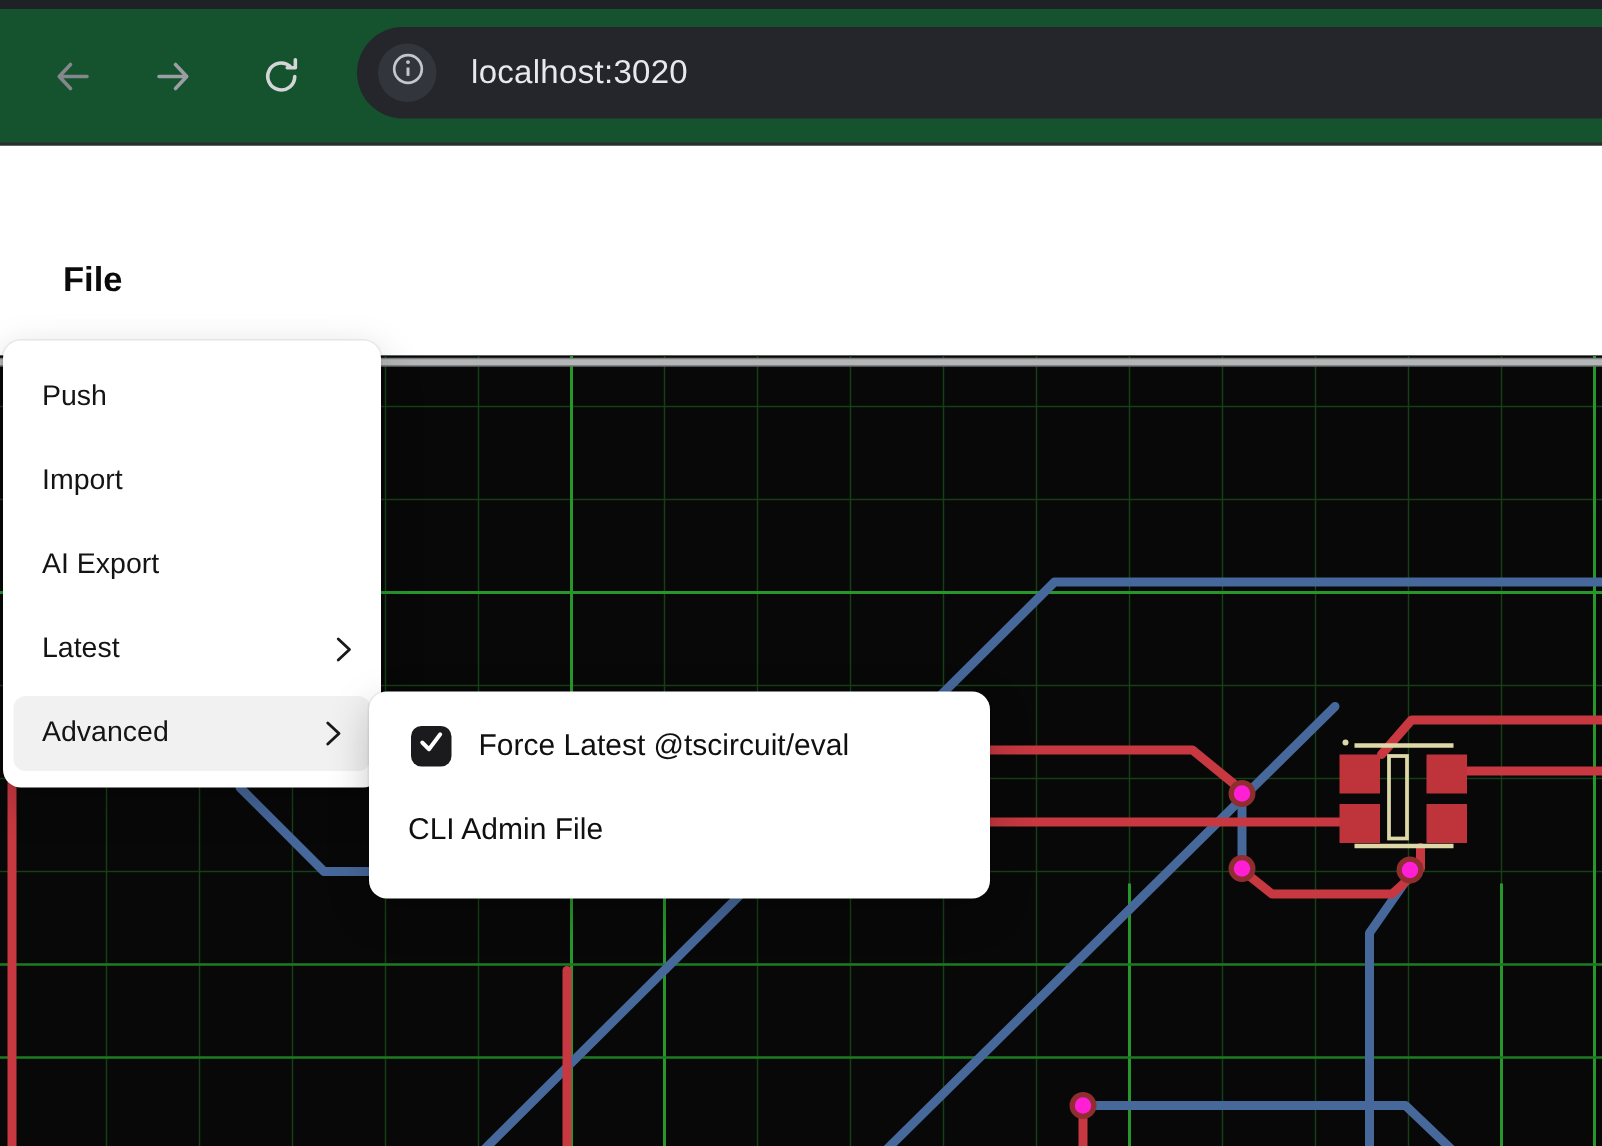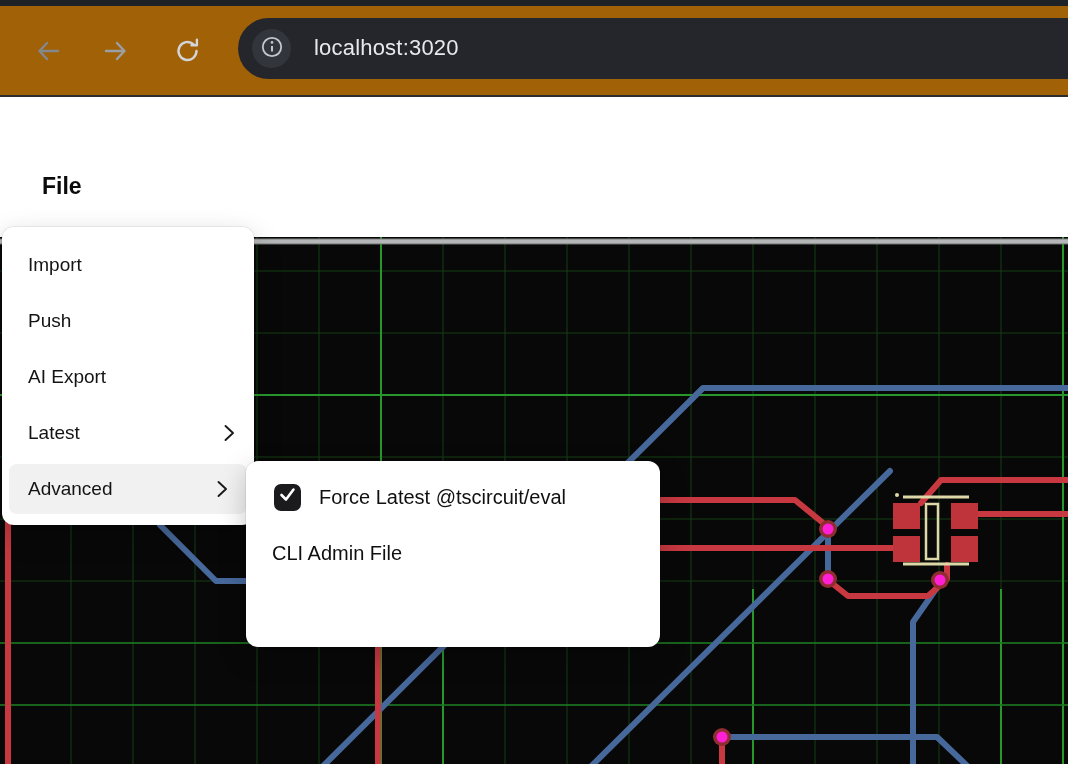--- a/index.html
+++ b/index.html
@@ -4,21 +4,21 @@
 <style>
   html,body{margin:0;padding:0;}
   body{
     width:1068px;height:764px;position:relative;overflow:hidden;
     font-family:"Liberation Sans","DejaVu Sans",sans-serif;
     background:#ffffff;
   }
   
   .chrome{
     position:absolute;left:0;top:0;width:1068px;height:97px;
-    background:#a16207;border-bottom:2px solid #2b2d31;box-sizing:border-box;
+    background:#14532d;border-bottom:2px solid #2b2d31;box-sizing:border-box;
   }
   .chrome-topstrip{position:absolute;left:0;top:0;width:100%;height:6px;background:#1e2126;}
   .nav-btn{position:absolute;top:36px;width:30px;height:30px;background:none;border:none;padding:0;cursor:pointer;}
   .nav-btn svg{display:block;}
   .btn-back{left:33px;}
   .btn-forward{left:101px;}
   .btn-reload{left:173px;}
   .url-bar{
     position:absolute;left:238px;top:18px;right:-40px;height:61px;
     background:#24262c;border-radius:31px;
@@ -45,21 +45,21 @@
   .file-menu{left:2px;top:93px;width:252px;height:298px;padding-top:10px;box-sizing:border-box;}
   .menu-item{
     position:relative;height:56px;display:flex;align-items:center;
     font-size:19px;color:#141414;padding:0 18px 0 26px;cursor:pointer;
   }
   .menu-item.hl{
     background:#f1f1f2;border-radius:8px;margin:0 7px;height:50px;
     padding-left:19px;margin-top:3px;margin-bottom:3px;text-align:center;
   }
   .menu-item .chev{margin-left:auto;display:flex;align-items:center;}
-  .submenu{left:246px;top:327px;width:414px;height:186px;padding-top:8px;box-sizing:border-box;z-index:21;}
+  .submenu{left:246px;top:327px;width:414px;height:138px;padding-top:8px;box-sizing:border-box;z-index:21;}
   .submenu-item{
     height:56px;display:flex;align-items:center;font-size:20px;color:#101010;
     padding:0 20px 0 26px;cursor:pointer;
   }
   .checkbox{
     width:27px;height:27px;border-radius:7px;background:#1b1b1e;flex:0 0 27px;
     display:flex;align-items:center;justify-content:center;margin-right:18px;margin-left:2px;
   }
 </style>
 </head>
@@ -185,24 +185,24 @@
         <rect x="0" y="2" width="1068" height="5" fill="#b5b6b8"></rect>
         <line x1="0" y1="2" x2="1068" y2="2" stroke="#7c7e80" stroke-width="1"></line>
         <line x1="0" y1="7" x2="1068" y2="7" stroke="#6e7072" stroke-width="1"></line>
       </svg>
   </div>
 
   <span class="file-label">File</span>
 
   <div class="menu-panel file-menu">
     <div class="menu-item">
+      <span>Push</span>
+    </div>
+    <div class="menu-item">
       <span>Import</span>
-    </div>
-    <div class="menu-item">
-      <span>Push</span>
     </div>
     <div class="menu-item">
       <span>AI Export</span>
     </div>
     <div class="menu-item">
       <span>Latest</span>
       <span class="chev">
         <svg width="14" height="20" viewBox="0 0 14 20" fill="none">
           <polyline points="3.5,3 11,10 3.5,17" stroke="#1a1a1a" stroke-width="1.9" stroke-linecap="round" stroke-linejoin="round"></polyline>
         </svg>

